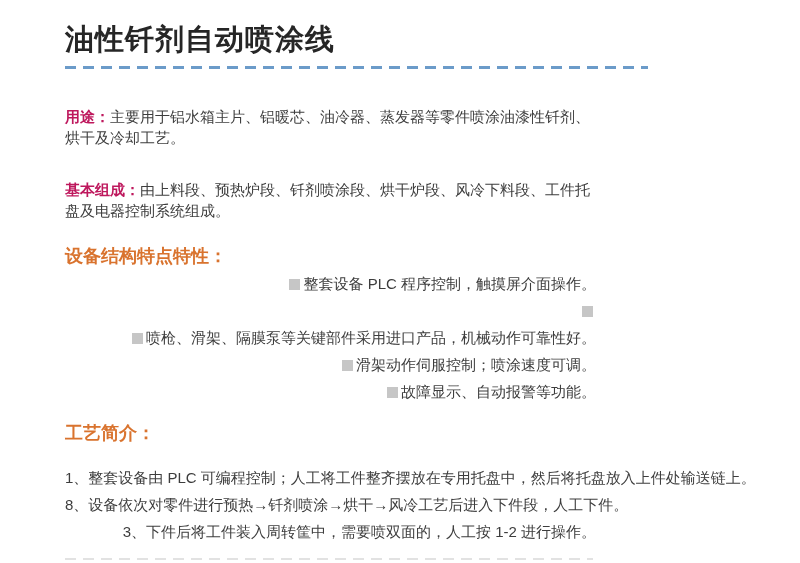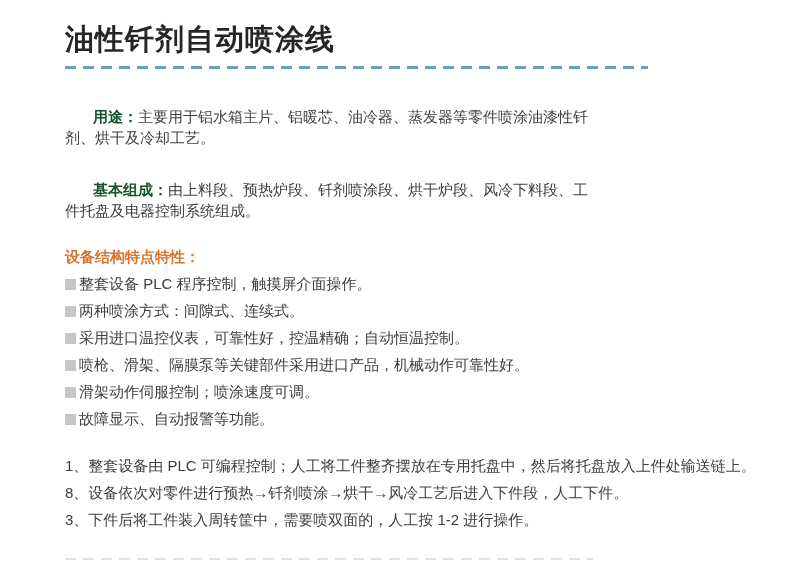--- a/index.html
+++ b/index.html
@@ -41,37 +41,37 @@
   }
   .para {
     margin: 0;
     font-size: 15px;
     line-height: 21px;
     color: #3d3d3d;
   }
   .para-usage { margin-top: 37px; }
   .para-composition { margin-top: 31px; }
   .accent-label {
-    color: #14532d;
+    color: #be185d;
     font-weight: 700;
-    margin-left: 28px;
   }
   .section-heading {
     margin: 0;
-    font-size: 15px;
+    font-size: 18px;
     line-height: 21px;
     font-weight: 700;
     color: #d9732e;
   }
   .heading-features { margin-top: 25px; }
   .heading-process { margin-top: 18px; }
   .plain-list {
     list-style: none;
     margin: 3px 0 0 0;
     padding: 0;
+    text-align: right;
   }
   .plain-list li {
     font-size: 15px;
     line-height: 27px;
     white-space: nowrap;
   }
   .bullet-square {
     display: inline-block;
     width: 11px;
     height: 11px;
@@ -99,27 +99,27 @@
   <div class="divider-top"></div>
 
   <p class="para para-usage"><span class="accent-label">用途：</span><span>主要用于铝水箱主片、铝暖芯、油冷器、蒸发器等零件喷涂油漆性钎剂、烘干及冷却工艺。</span></p>
 
   <p class="para para-composition"><span class="accent-label">基本组成：</span><span>由上料段、预热炉段、钎剂喷涂段、烘干炉段、风冷下料段、工件托盘及电器控制系统组成。</span></p>
 
   <h2 class="section-heading heading-features">设备结构特点特性：</h2>
 
   <ul class="plain-list">
     <li><span class="bullet-square"></span><span>整套设备 PLC 程序控制，触摸屏介面操作。</span></li>
-    <li><span class="bullet-square"></span><span>两种喷涂方式：间隙式、连续式。</span></li>
-    <li><span class="bullet-square"></span><span>采用进口温控仪表，可靠性好，控温精确；自动恒温控制。</span></li>
+    <li><span class="bullet-square"></span></li>
     <li><span class="bullet-square"></span><span>喷枪、滑架、隔膜泵等关键部件采用进口产品，机械动作可靠性好。</span></li>
     <li><span class="bullet-square"></span><span>滑架动作伺服控制；喷涂速度可调。</span></li>
     <li><span class="bullet-square"></span><span>故障显示、自动报警等功能。</span></li>
   </ul>
 
+  <h2 class="section-heading heading-process">工艺简介：</h2>
 
   <ul class="plain-list process-list">
     <li><span>1、整套设备由 PLC 可编程控制；人工将工件整齐摆放在专用托盘中，然后将托盘放入上件处输送链上。</span></li>
     <li><span>8、设备依次对零件进行预热→钎剂喷涂→烘干→风冷工艺后进入下件段，人工下件。</span></li>
     <li><span>3、下件后将工件装入周转筐中，需要喷双面的，人工按 1-2 进行操作。</span></li>
   </ul>
 
   <div class="divider-bottom"></div>
 
 </div>

